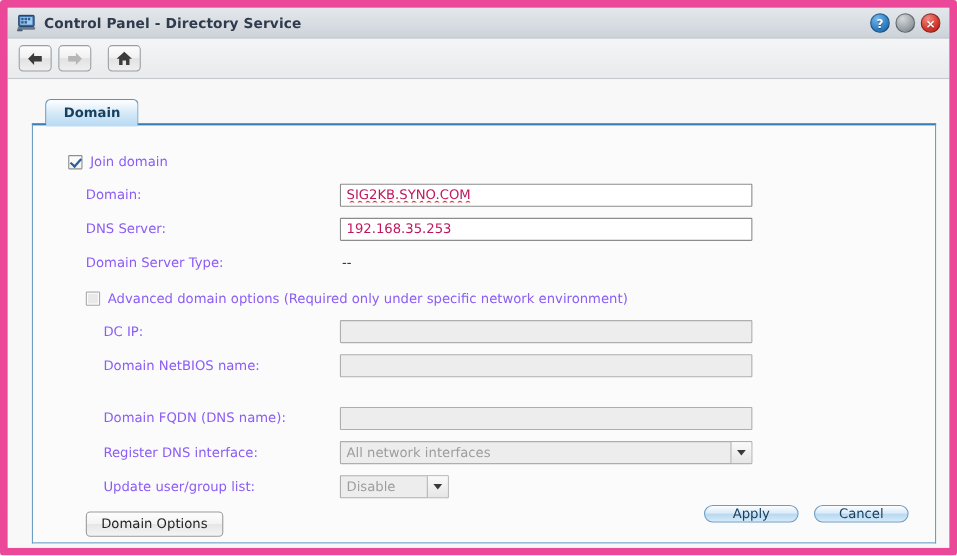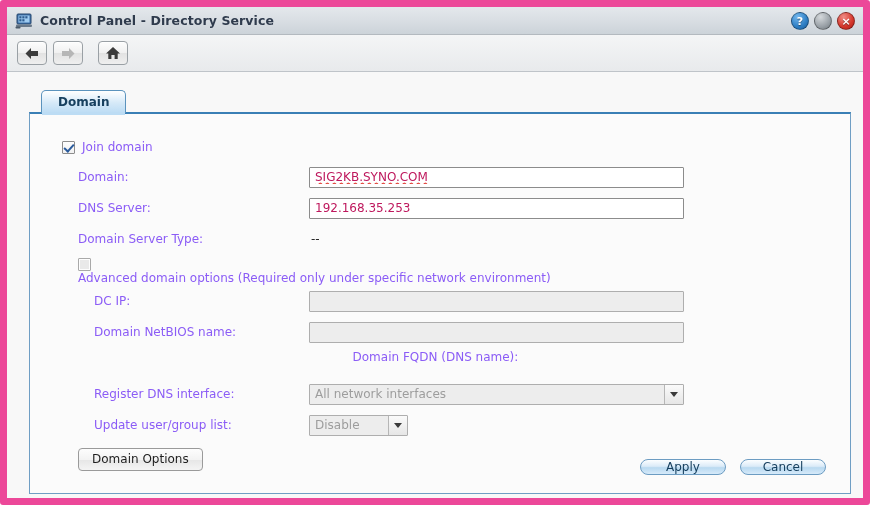--- a/index.html
+++ b/index.html
@@ -313,37 +313,37 @@
           <div class="lbl lbl-col">DNS Server:</div>
           <input class="txt" type="text" value="192.168.35.253" style="">
         </div>
 
         <div class="row" style="margin-top:5px;">
           <div class="lbl lbl-col">Domain Server Type:</div>
           <div class="plainval">--</div>
         </div>
 
         <div class="row cb" style="margin-top:8px;">
-          <div style="padding-left:24px;display:flex;align-items:flex-start;flex-direction:column;">
+          <div style="padding-left:24px;display:flex;align-items:center;">
             <div class="cbox disabled"></div>
             <span class="lbl">Advanced domain options (Required only under specific network environment)</span>
           </div>
         </div>
 
         <div class="row" style="margin-top:2px;">
           <div class="lbl lbl-col indent2">DC IP:</div>
           <input class="txt disabled" type="text" disabled="" value="" style="">
         </div>
 
         <div class="row" style="margin-top:5px;">
           <div class="lbl lbl-col indent2">Domain NetBIOS name:</div>
           <input class="txt disabled" type="text" disabled="" value="" style="">
         </div>
 
-        <div class="row" style="margin-top:5px;flex-direction:column;">
+        <div class="row" style="margin-top:22px;">
           <div class="lbl lbl-col indent2">Domain FQDN (DNS name):</div>
           <input class="txt disabled" type="text" disabled="" value="" style="">
         </div>
 
         <div class="row" style="margin-top:5px;">
           <div class="lbl lbl-col indent2">Register DNS interface:</div>
           <div class="sel wide">
             <span>All network interfaces</span>
             <span class="arrowbox">
                 <i class="chev"></i>

